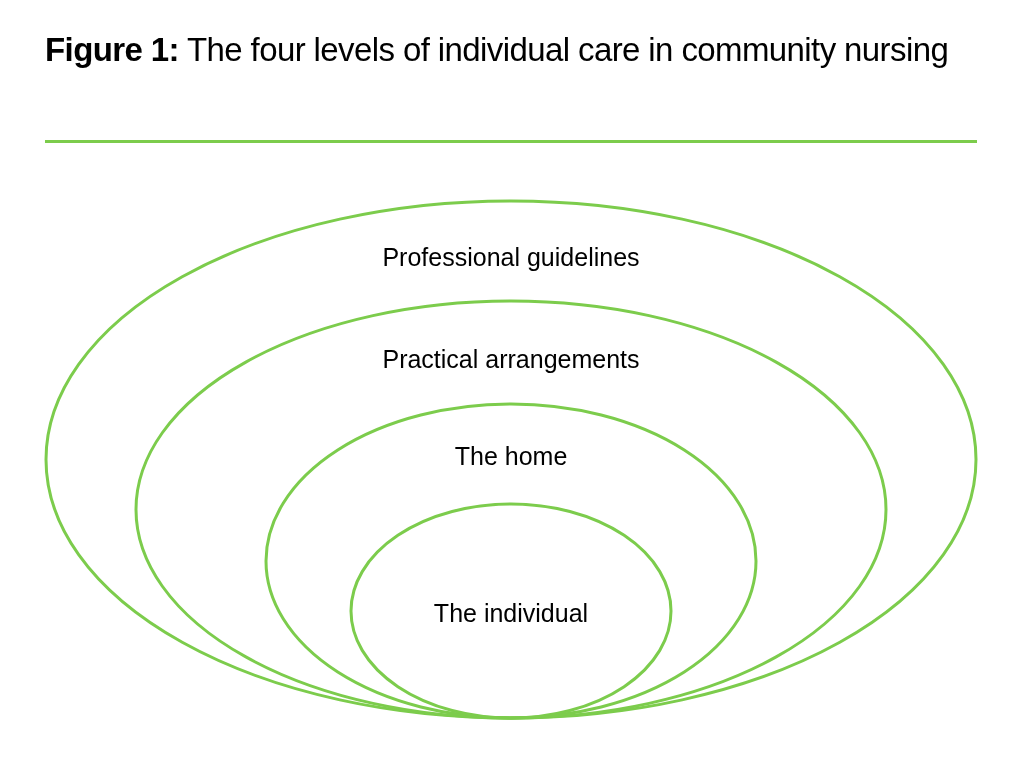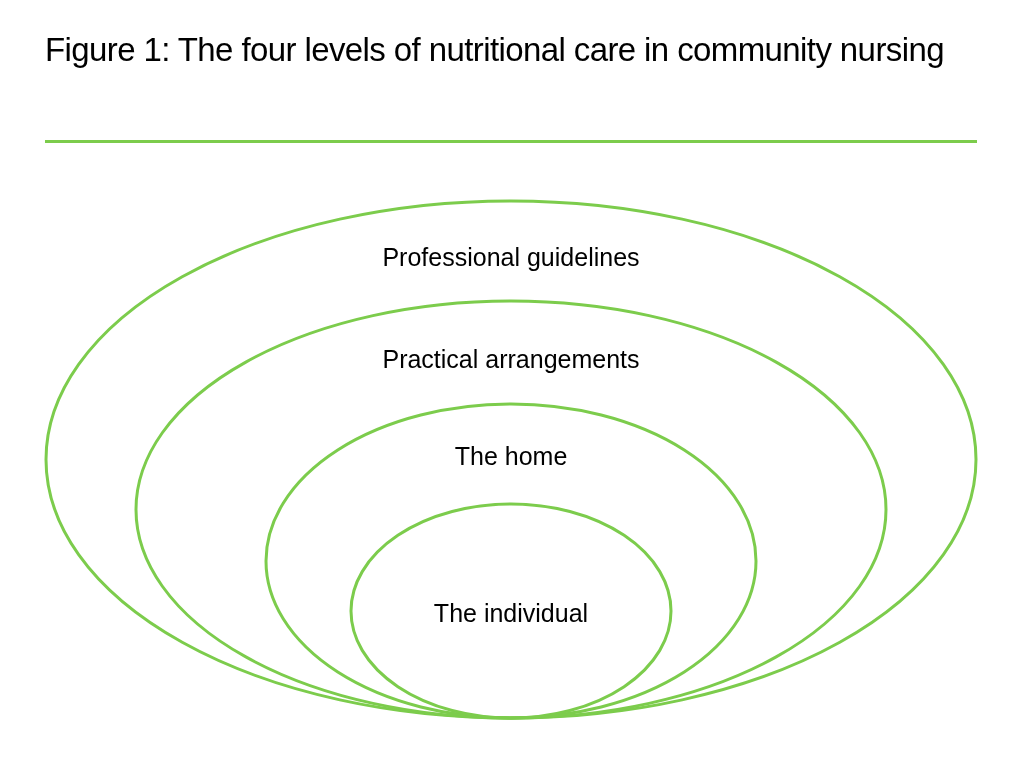--- a/index.html
+++ b/index.html
@@ -1,29 +1,29 @@
 <!DOCTYPE html>
 <html><head>
   <meta charset="utf-8">
   <style>
     html, body { margin: 0; padding: 0; background: #ffffff; }
     body { width: 1024px; height: 780px; position: relative; overflow: hidden;
            font-family: "Liberation Sans", "DejaVu Sans", sans-serif; color: #000; }
     .title { position: absolute; left: 45px; top: 27px; width: 940px;
              font-size: 33px; line-height: 46px; letter-spacing: -0.6px; }
-    .title b { font-weight: normal; }
+    .title b { font-weight: bold; }
     .rule { position: absolute; left: 45px; top: 140px; width: 932px; height: 3px; }
     svg.diagram { position: absolute; left: 0; top: 0; }
     .lbl { font-family: "Liberation Sans", "DejaVu Sans", sans-serif; font-size: 25px; fill: #000; }
   </style>
 </head>
 <body>
 
 <div class="title">
-  <b>Figure 1:</b><span> The four levels of nutritional care in community nursing</span>
+  <b>Figure 1:</b><span> The four levels of individual care in community nursing</span>
 </div>
 
 <div class="rule" style="background: rgb(124, 204, 76);"></div>
 
 <svg class="diagram" width="1024" height="780" viewBox="0 0 1024 780">
   <g id="ellipses">
     <ellipse fill="none" stroke-width="3" cx="511" cy="459.5" rx="465" ry="258.5" stroke="#7ccc4c"></ellipse>
     <ellipse fill="none" stroke-width="3" cx="511" cy="509.5" rx="375" ry="208.5" stroke="#7ccc4c"></ellipse>
     <ellipse fill="none" stroke-width="3" cx="511" cy="561" rx="245" ry="157" stroke="#7ccc4c"></ellipse>
     <ellipse fill="none" stroke-width="3" cx="511" cy="611" rx="160" ry="107" stroke="#7ccc4c"></ellipse>

